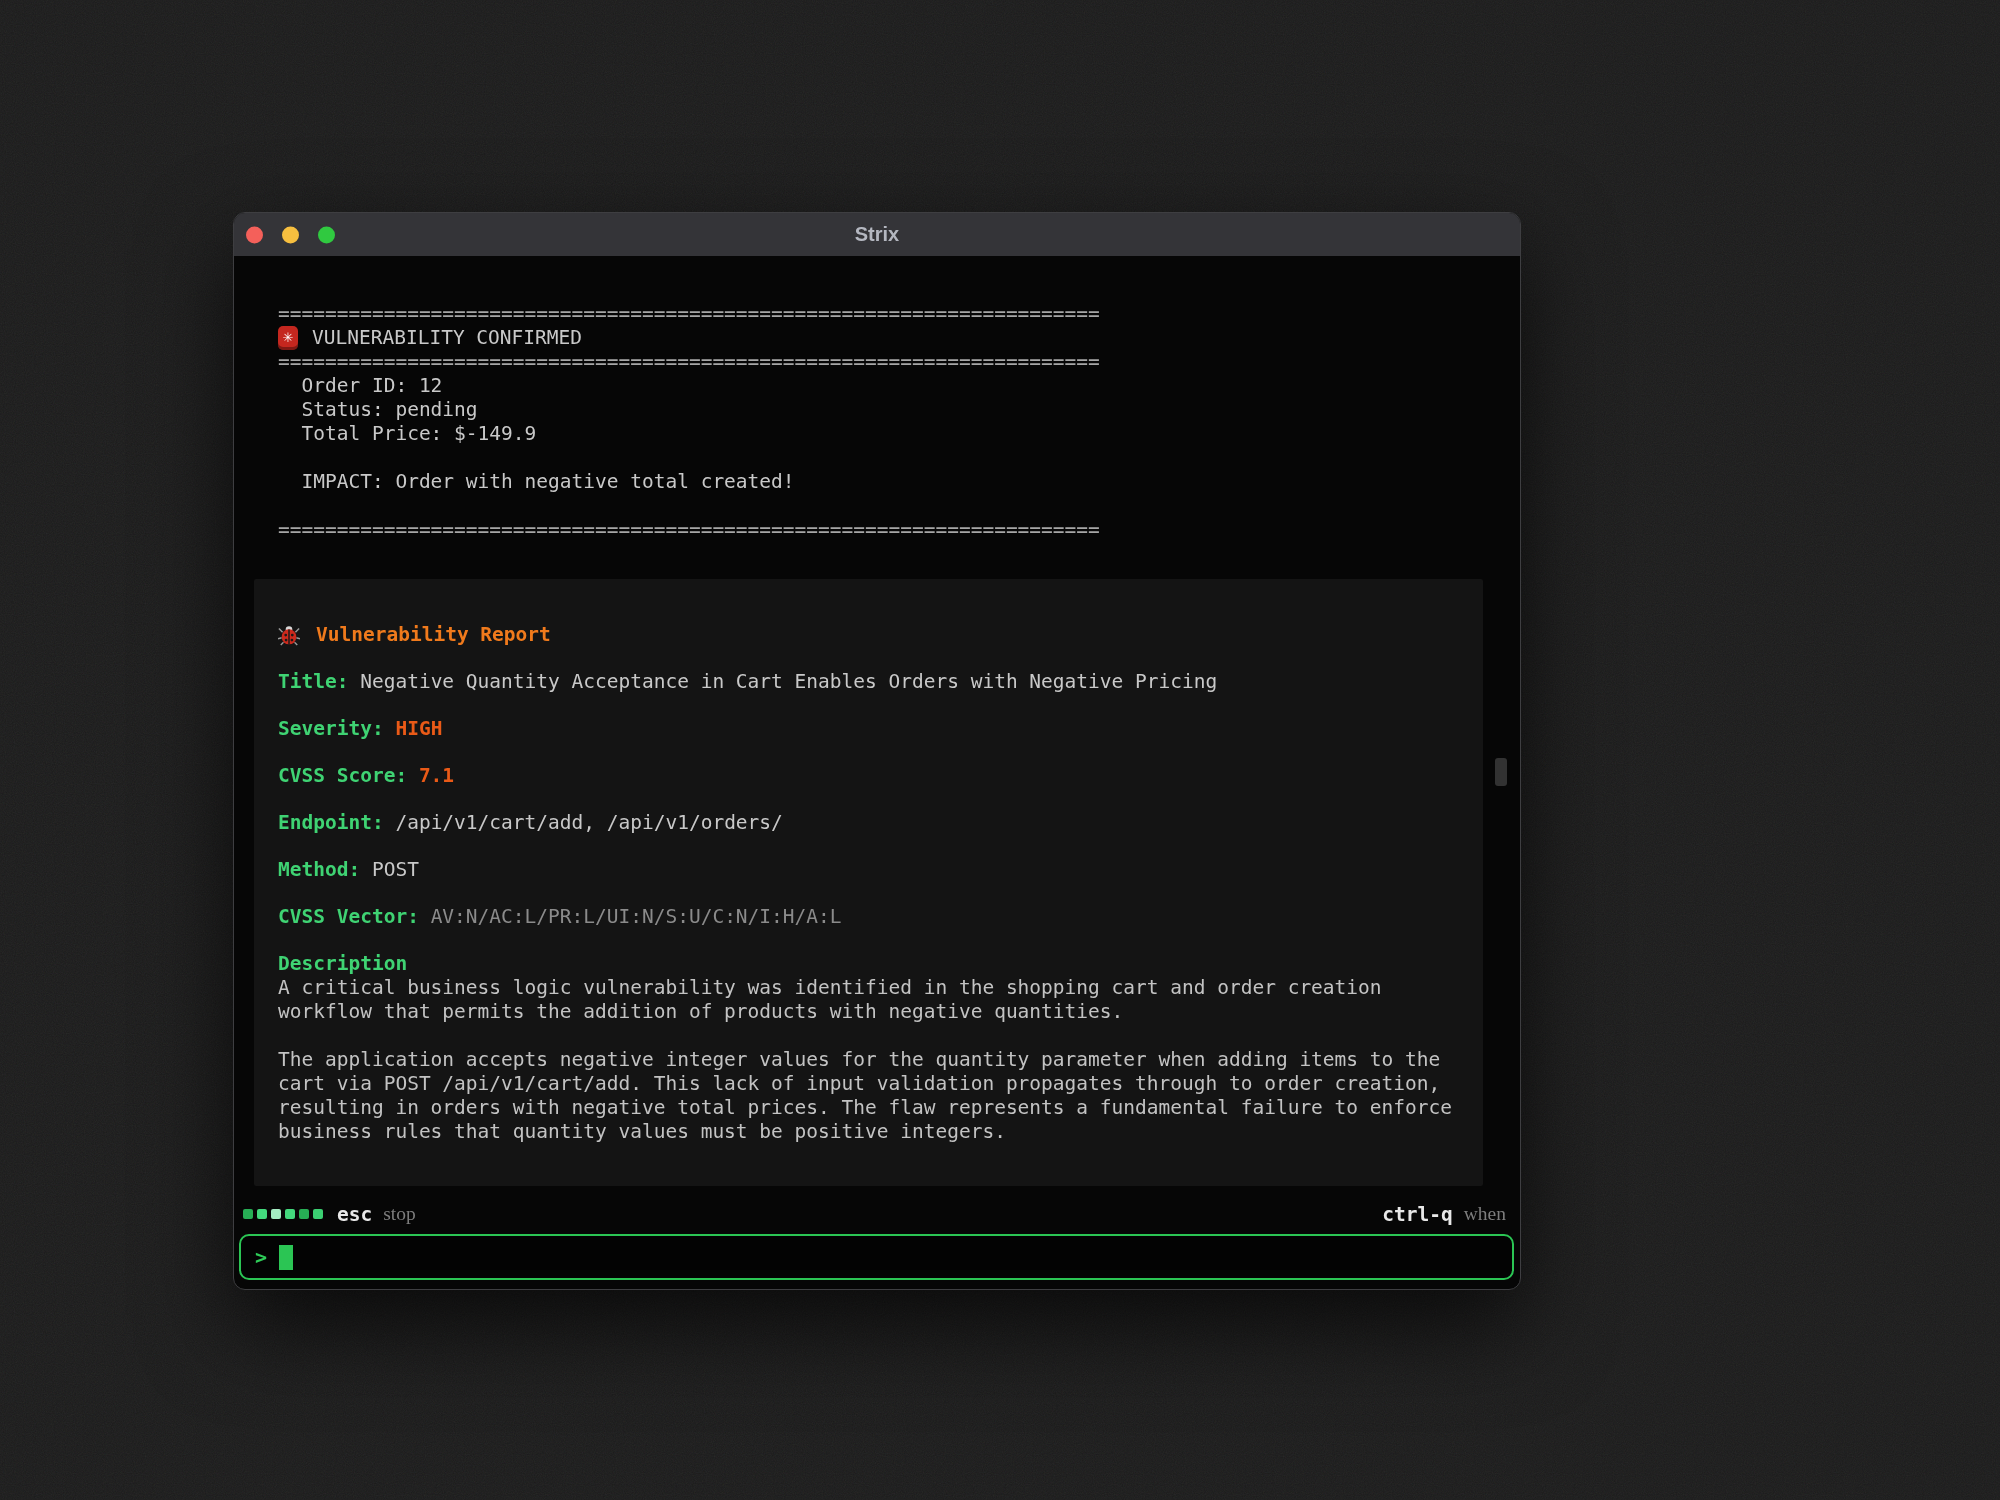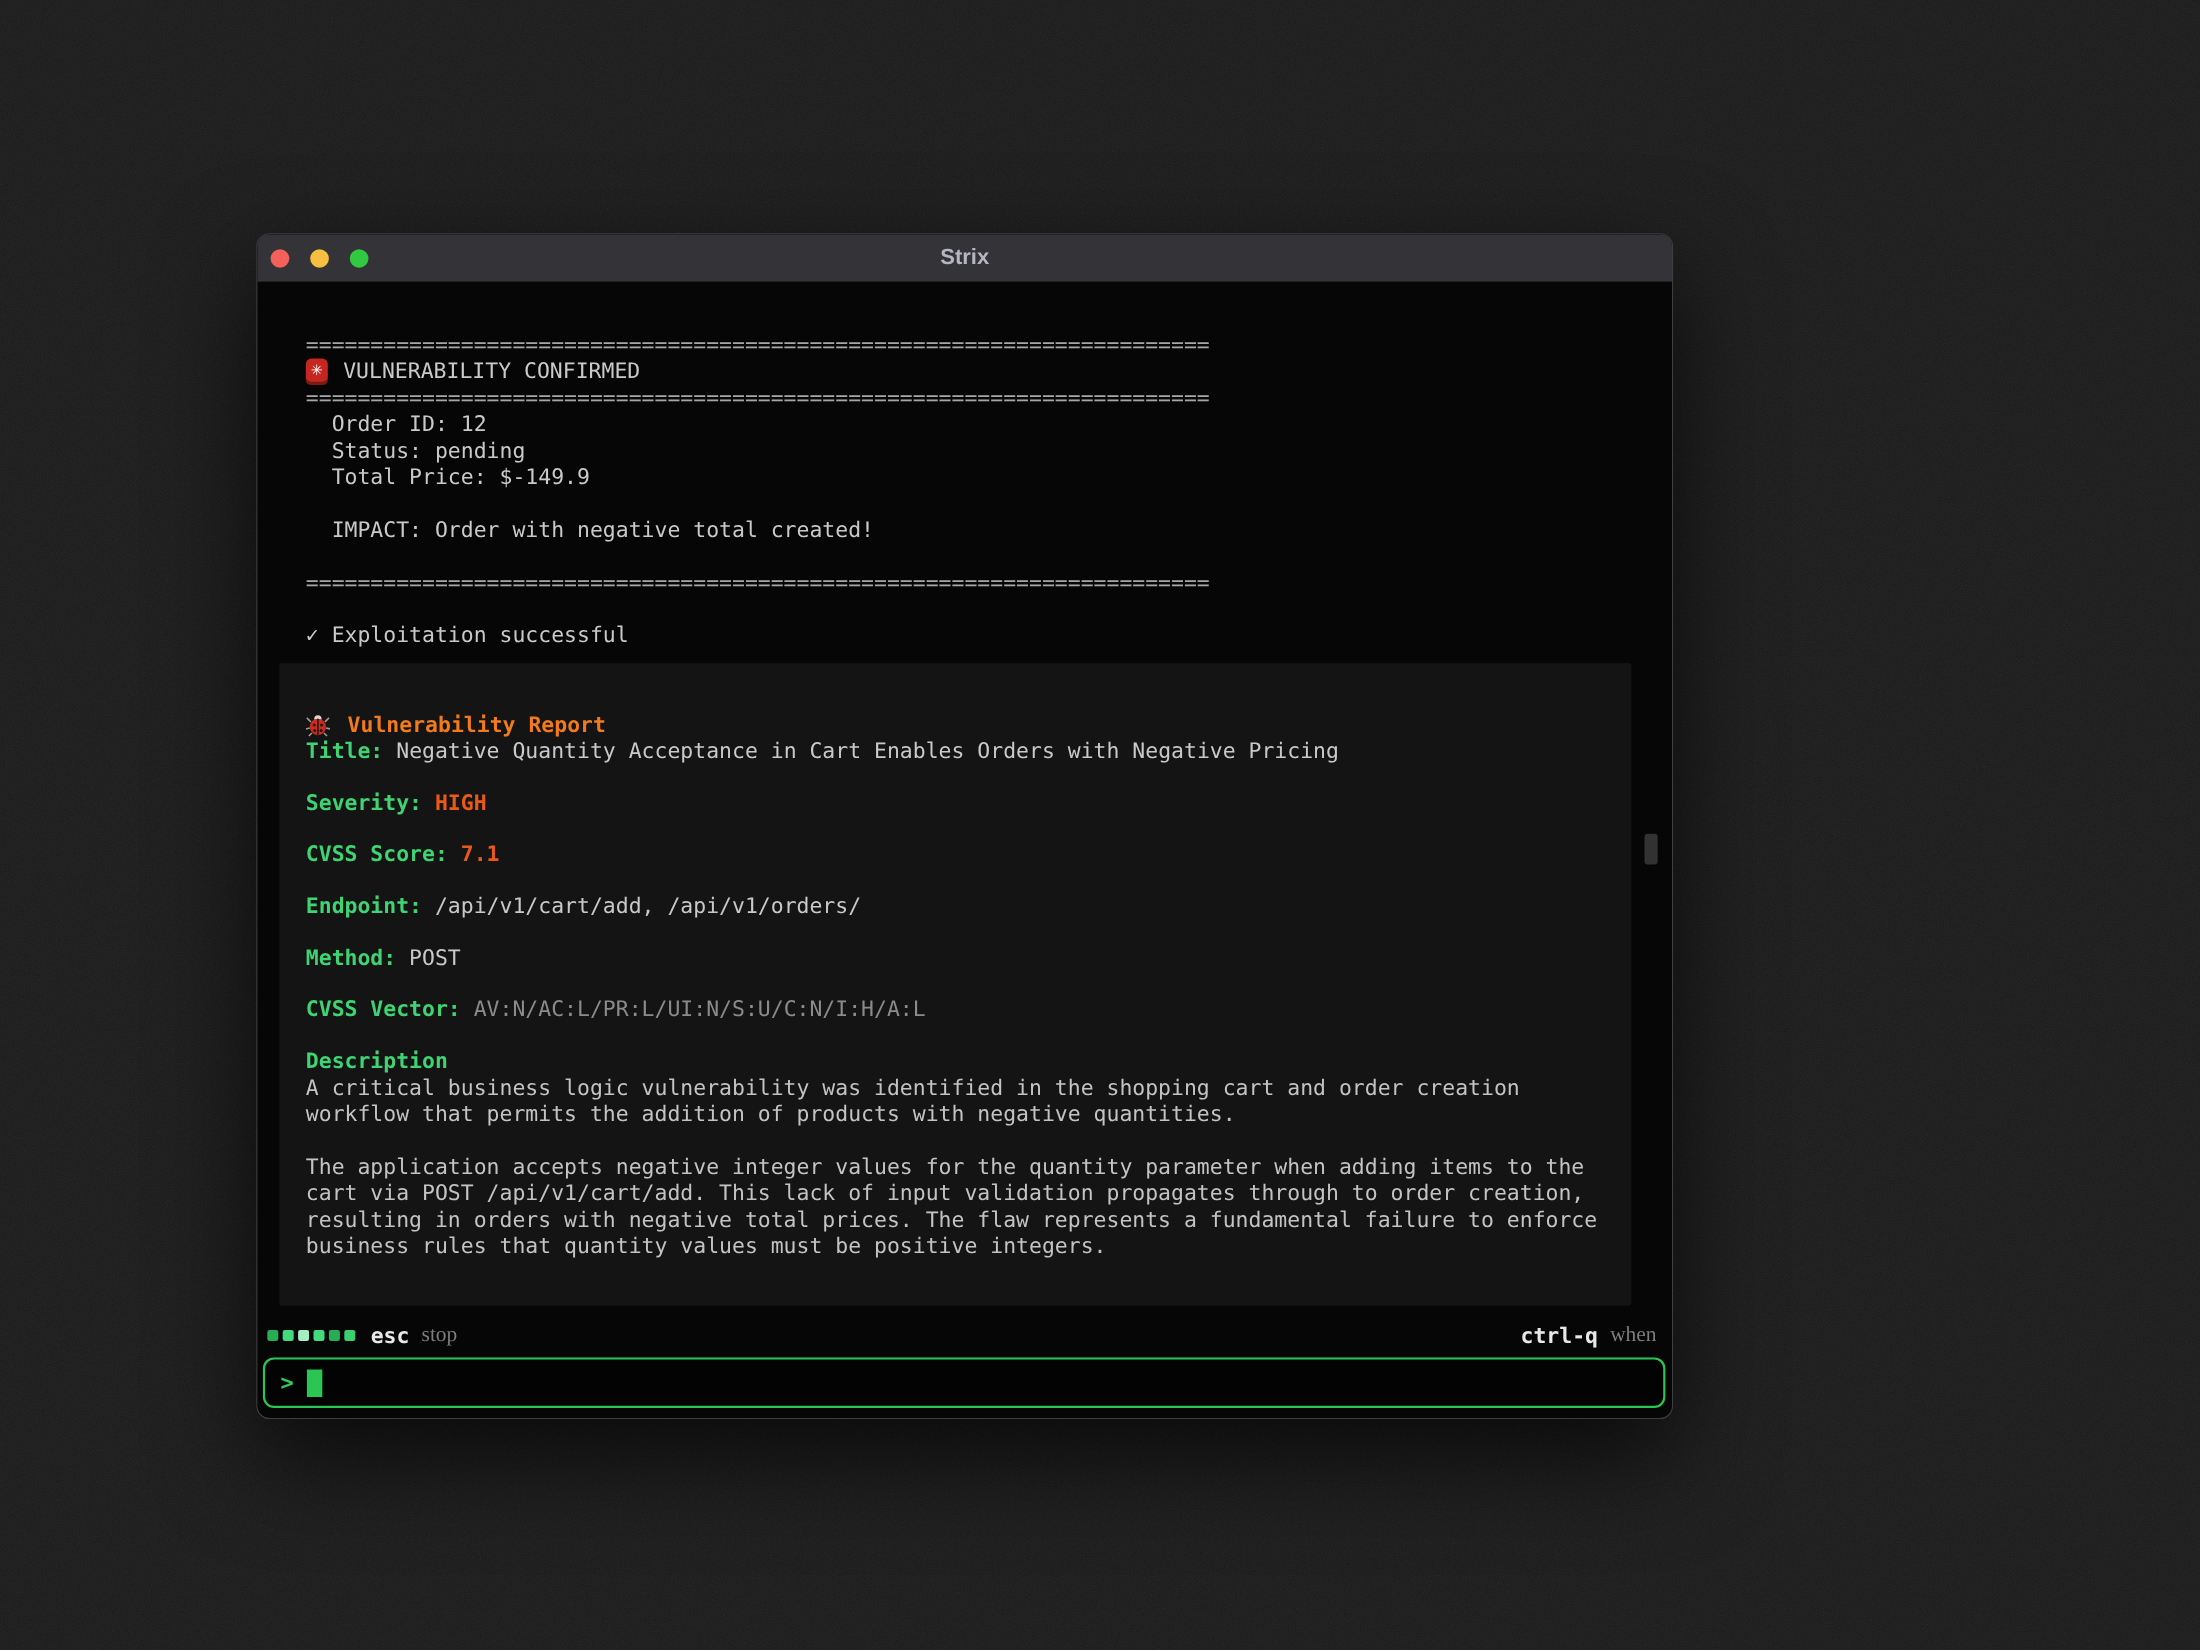--- a/index.html
+++ b/index.html
@@ -59,21 +59,21 @@
     box-shadow:inset 0 -3px 0 rgba(0,0,0,.35);
   }
 
   
   .panel {
     margin:13px 37px 0 20px;
     background:#141414;
     border-radius:2px;
     padding:44px 24px 18px 24px;
   }
-  .r-head { color:#f07a1c; font-weight:bold; display:flex; align-items:center; gap:16px; }
+  .r-head { color:#f07a1c; font-weight:bold; margin-bottom:23px; display:flex; align-items:center; gap:16px; }
   .r-field { margin-bottom:23px; white-space:pre-wrap; }
   .label { color:#3fd373; font-weight:bold; }
   .dimval { color:#8b8b8b; }
   .orange { color:#ea5a17; font-weight:bold; }
   .r-desc-head { color:#3fd373; font-weight:bold; }
   .r-para { white-space:pre-wrap; margin-bottom:24px; color:#c3c3c3; }
 
   .scroll-thumb {
     position:absolute; right:13px; top:502px;
     width:12px; height:28px;
@@ -134,21 +134,20 @@
 
     <div class="t-line sep">======================================================================</div>
     <div class="t-line">  Order ID: 12</div>
     <div class="t-line">  Status: pending</div>
     <div class="t-line">  Total Price: $-149.9</div>
     <div class="t-blank"></div>
     <div class="t-line">  IMPACT: Order with negative total created!</div>
     <div class="t-blank"></div>
     <div class="t-line sep">======================================================================</div>
     <div class="t-blank"></div>
-    <div class="t-line">✓ Exploitation successful</div>
 
     <div class="panel">
 
       <div class="r-head">
         <svg width="22" height="22" viewBox="0 0 24 24">
           <g stroke="#9a9a9a" stroke-width="1.6">
             <line x1="5" y1="9" x2="1" y2="5"></line>
               <line x1="19" y1="9" x2="23" y2="5"></line>
             <line x1="4" y1="15" x2="0" y2="16"></line>
               <line x1="20" y1="15" x2="24" y2="16"></line>

